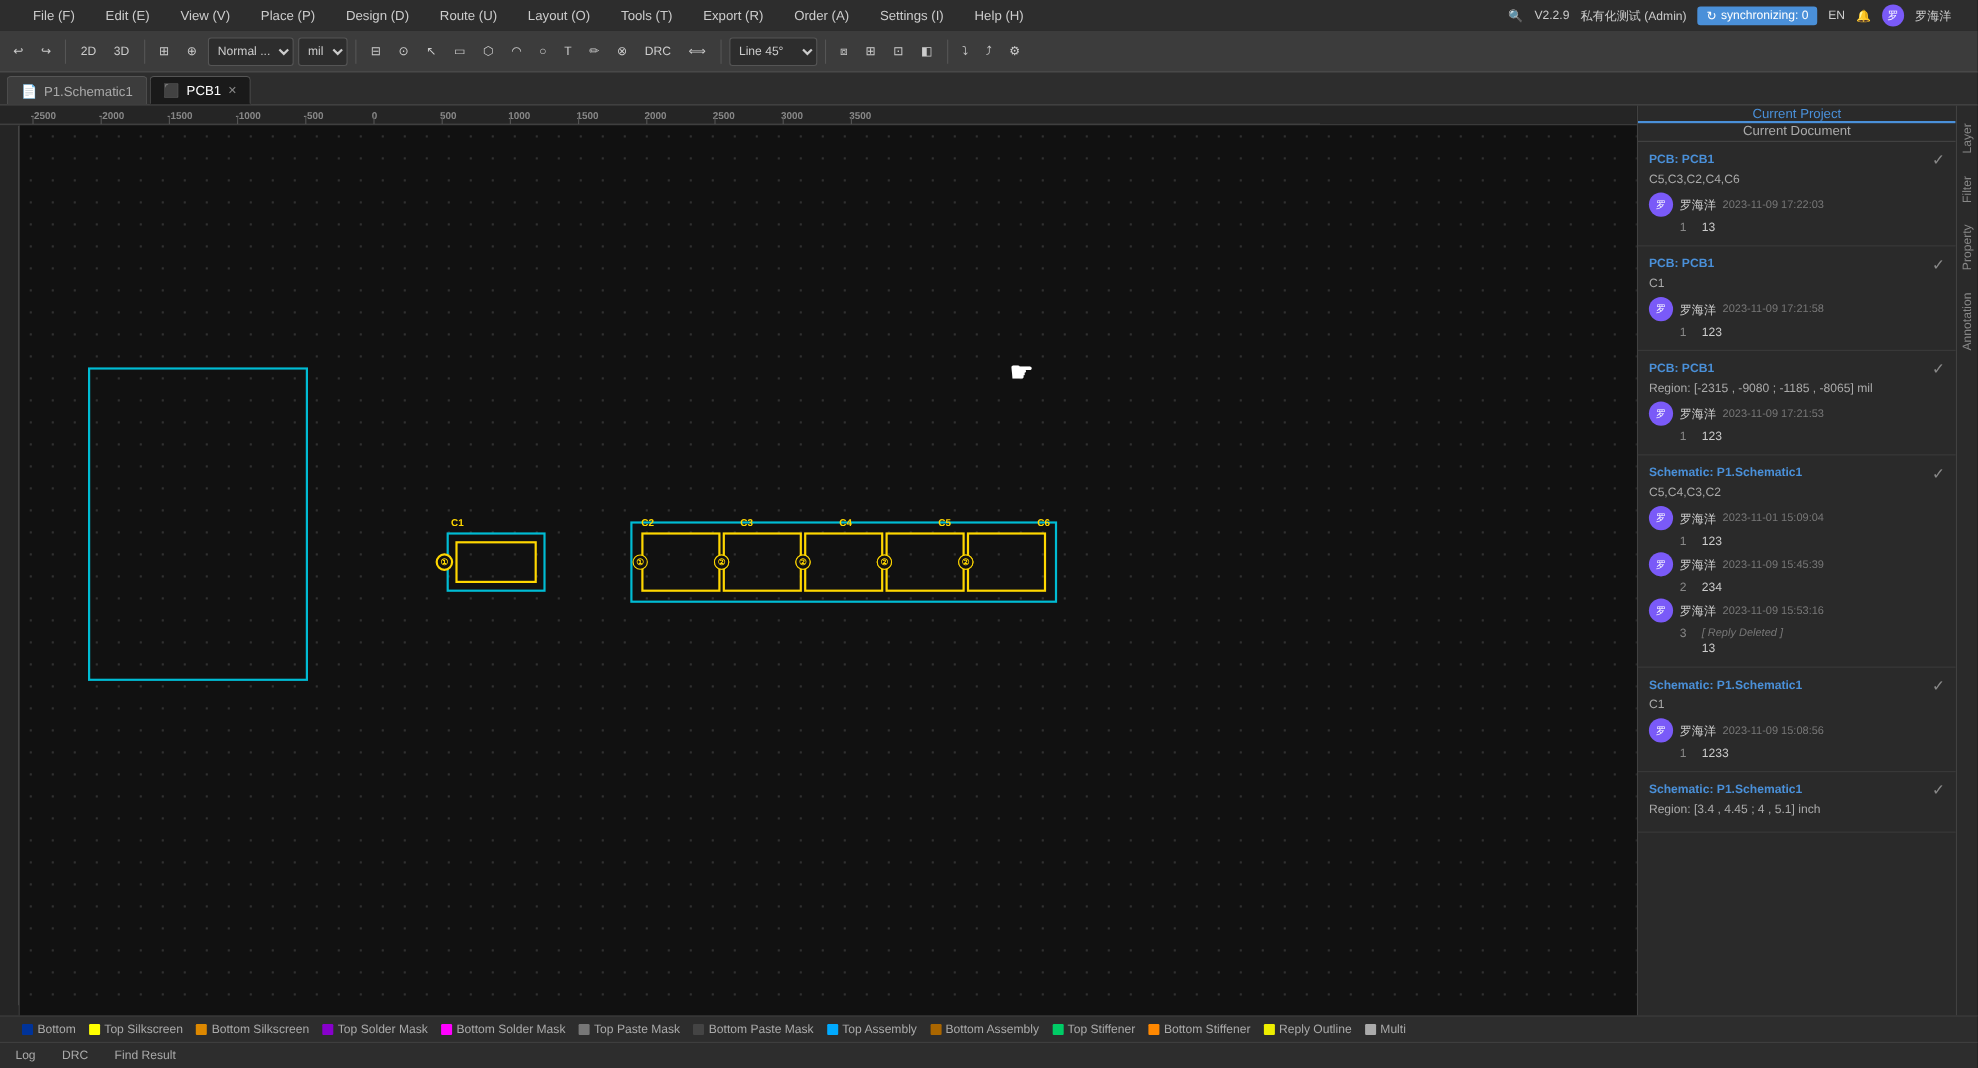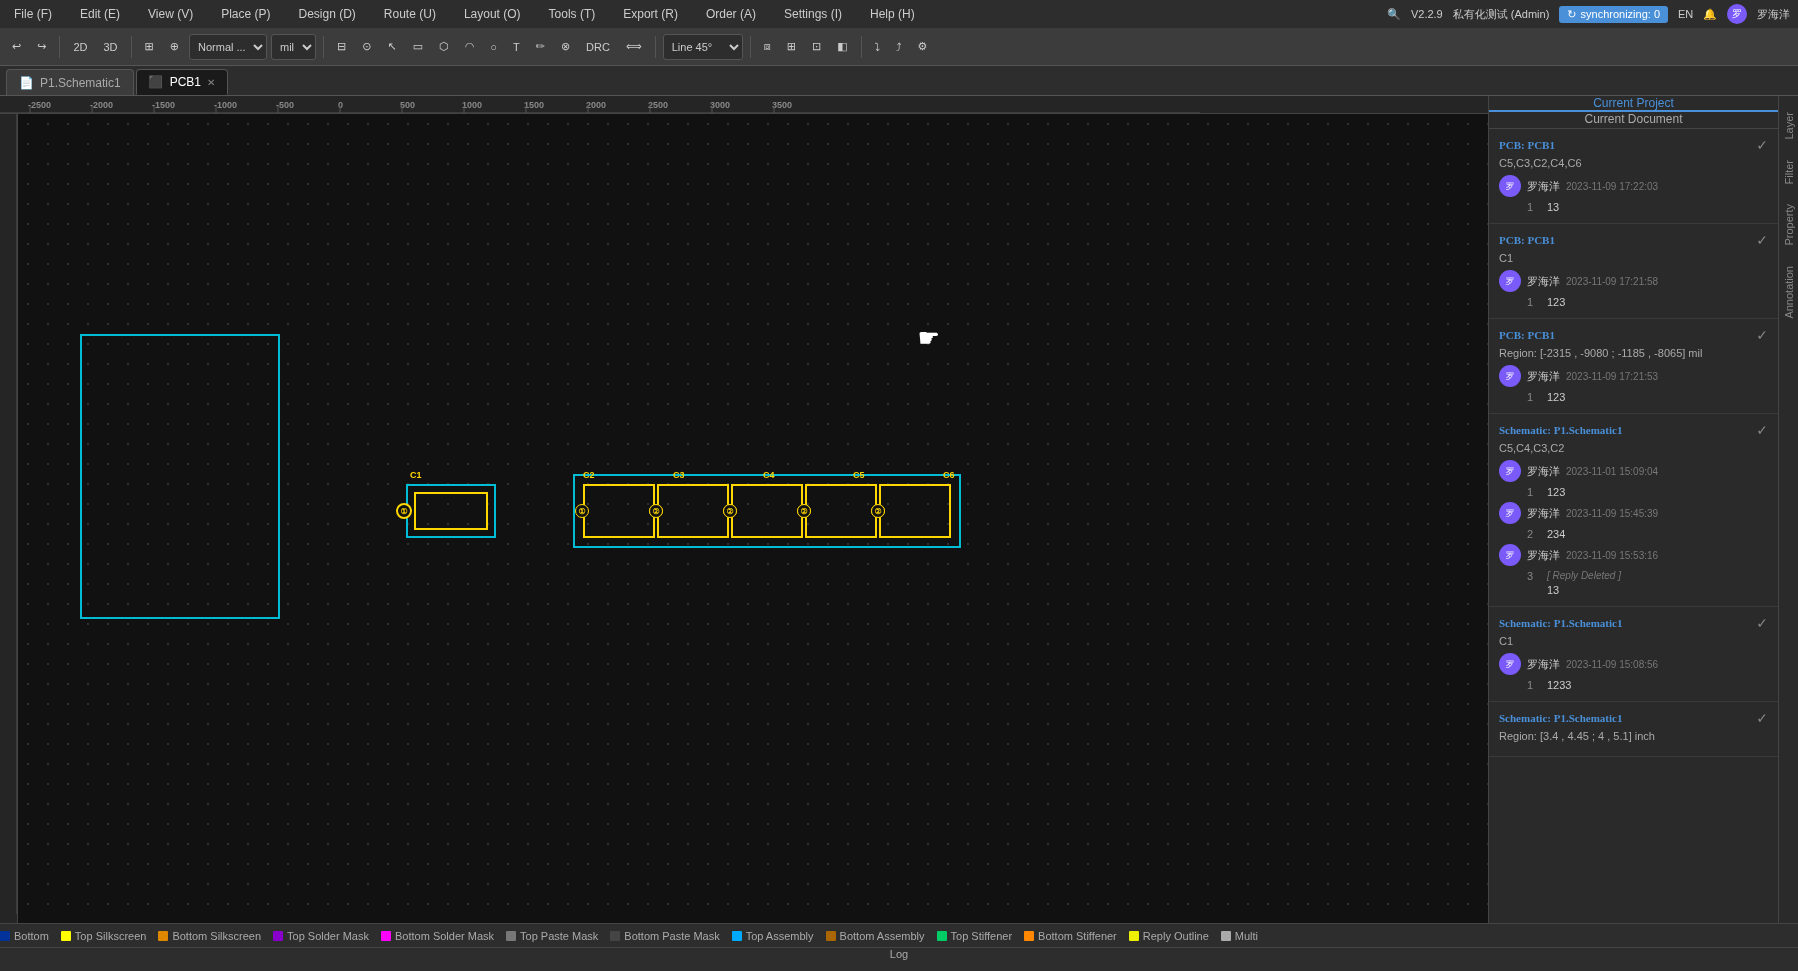--- a/index.html
+++ b/index.html
@@ -4,21 +4,21 @@
   <style>
     * { margin: 0; padding: 0; box-sizing: border-box; }
     body { width: 1798px; height: 971px; overflow: hidden; font-family: 'Segoe UI', Arial, sans-serif; font-size: 12px; background: #1a1a1a; color: #ccc; }
 
     
     #titlebar {
       height: 28px;
       background: #2d2d2d;
       display: flex;
       align-items: center;
-      padding: 0 8px;
+      padding: 0 24px;
       color: #ccc;
       font-size: 12px;
       gap: 16px;
     }
     #titlebar .menu-item {
       cursor: pointer;
       padding: 2px 6px;
       border-radius: 3px;
     }
     #titlebar .right-controls {
@@ -248,21 +248,20 @@
     .ann-header {
       display: flex;
       align-items: center;
       justify-content: space-between;
       margin-bottom: 4px;
     }
     .ann-title {
       font-size: 11px;
       color: #4a90d9;
       font-weight: bold;
-      font-family: Liberation Serif, serif;
     }
     .ann-check {
       color: #888;
       font-size: 14px;
     }
     .ann-subtitle {
       font-size: 11px;
       color: #aaa;
       margin-bottom: 6px;
     }
@@ -313,21 +312,21 @@
       padding: 6px 2px;
     }
 
     
     #statusbar {
       height: 24px;
       background: #2d2d2d;
       border-top: 1px solid #444;
       display: flex;
       align-items: center;
-      padding: 0 0;
+      padding: 0 20px;
       gap: 12px;
       font-size: 11px;
       color: #aaa;
       overflow: hidden;
     }
     .layer-indicator {
       display: flex;
       align-items: center;
       gap: 4px;
       white-space: nowrap;
@@ -341,21 +340,20 @@
     #bottom-toolbar {
       height: 24px;
       background: #2d2d2d;
       border-top: 1px solid #444;
       display: flex;
       align-items: center;
       padding: 0 8px;
       gap: 12px;
       font-size: 11px;
       color: #aaa;
-      flex-direction: column;
     }
     .bottom-btn {
       cursor: pointer;
       padding: 0 6px;
       height: 20px;
       display: flex; align-items: center;
       border-radius: 3px;
     }
 
     

